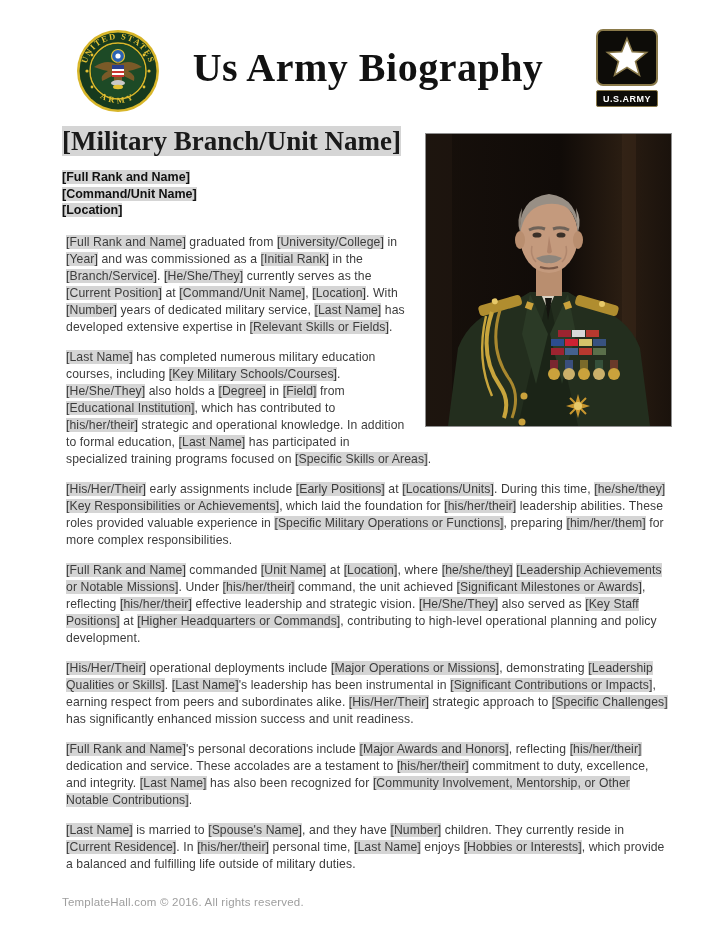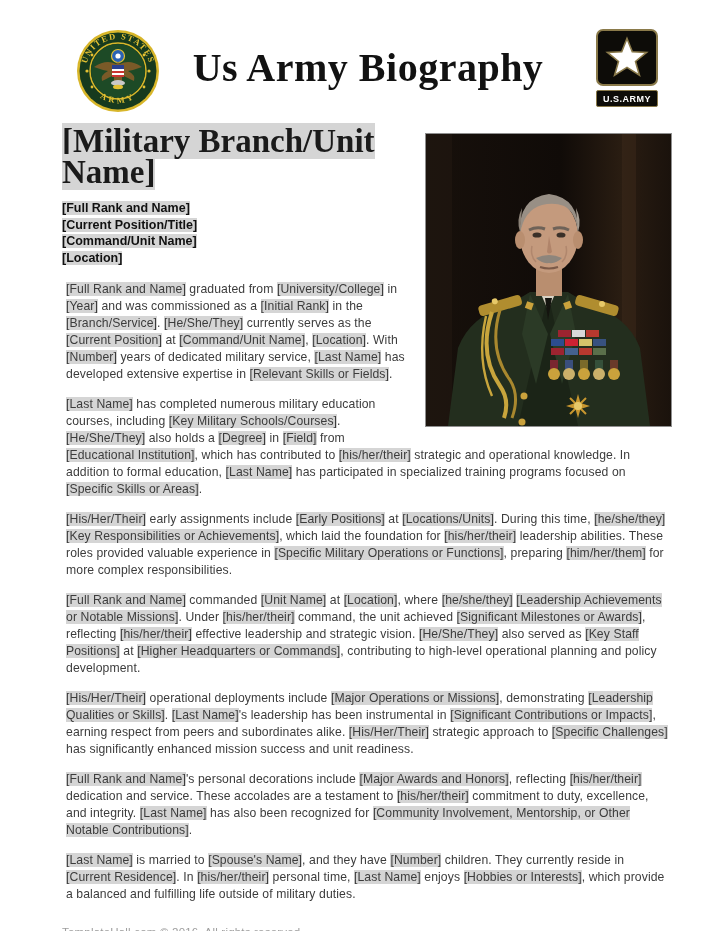--- a/index.html
+++ b/index.html
@@ -33,21 +33,21 @@
   
   .content{padding:0 48px 0 62px;}
   .photo-frame{
     float:right;width:245px;height:292px;
     margin:7px 0 14px 16px;
     border:1px solid #8f8f8f;box-sizing:content-box;
   }
   .photo-frame svg{display:block;width:245px;height:292px;}
   .hl{background:#d5d5d5;}
   .doc-heading{
-    font-family:"Liberation Serif", serif;font-weight:700;font-size:33px;
+    font-family:"Liberation Serif", serif;font-weight:700;font-size:27px;
     color:#1a1a1a;line-height:31px;margin:0 0 12px 0;
   }
   .info-block{margin:0 0 15px 0;}
   .info-line{
     font-size:12.5px;font-weight:bold;color:#111111;line-height:16.5px;margin:0;
   }
   .body-par{
     font-size:12.2px;line-height:17px;color:#3c3c3c;margin:0 0 13px 4px;
     letter-spacing:0.1px;
   }
@@ -204,21 +204,20 @@
         <path d="M114,133 Q123,136 132,133" stroke="#7c5a48" stroke-width="2" fill="none"></path>
         <path d="M106,112 Q104,122 110,128" stroke="#a87f66" stroke-width="1.5" fill="none" opacity="0.7"></path>
         <path d="M140,112 Q142,122 136,128" stroke="#a87f66" stroke-width="1.5" fill="none" opacity="0.7"></path>
       </svg>
     </div>
 
     <h1 class="doc-heading"><span class="hl">[Military Branch/Unit Name]</span></h1>
 
     <div class="info-block">
       <p class="info-line"><span class="hl">[Full Rank and Name]</span></p>
-      <p class="info-line"><span class="hl">[Current Position/Title]</span></p>
       <p class="info-line"><span class="hl">[Command/Unit Name]</span></p>
       <p class="info-line"><span class="hl">[Location]</span></p>
     </div>
 
     <p class="body-par"><span class="hl">[Full Rank and Name]</span> graduated from <span class="hl">[University/College]</span> in <span class="hl">[Year]</span> and was commissioned as a <span class="hl">[Initial Rank]</span> in the <span class="hl">[Branch/Service]</span>. <span class="hl">[He/She/They]</span> currently serves as the <span class="hl">[Current Position]</span> at <span class="hl">[Command/Unit Name]</span>, <span class="hl">[Location]</span>. With <span class="hl">[Number]</span> years of dedicated military service, <span class="hl">[Last Name]</span> has developed extensive expertise in <span class="hl">[Relevant Skills or Fields]</span>.</p>
     <p class="body-par"><span class="hl">[Last Name]</span> has completed numerous military education courses, including <span class="hl">[Key Military Schools/Courses]</span>. <span class="hl">[He/She/They]</span> also holds a <span class="hl">[Degree]</span> in <span class="hl">[Field]</span> from <span class="hl">[Educational Institution]</span>, which has contributed to <span class="hl">[his/her/their]</span> strategic and operational knowledge. In addition to formal education, <span class="hl">[Last Name]</span> has participated in specialized training programs focused on <span class="hl">[Specific Skills or Areas]</span>.</p>
     <p class="body-par"><span class="hl">[His/Her/Their]</span> early assignments include <span class="hl">[Early Positions]</span> at <span class="hl">[Locations/Units]</span>. During this time, <span class="hl">[he/she/they]</span> <span class="hl">[Key Responsibilities or Achievements]</span>, which laid the foundation for <span class="hl">[his/her/their]</span> leadership abilities. These roles provided valuable experience in <span class="hl">[Specific Military Operations or Functions]</span>, preparing <span class="hl">[him/her/them]</span> for more complex responsibilities.</p>
     <p class="body-par"><span class="hl">[Full Rank and Name]</span> commanded <span class="hl">[Unit Name]</span> at <span class="hl">[Location]</span>, where <span class="hl">[he/she/they]</span> <span class="hl">[Leadership Achievements or Notable Missions]</span>. Under <span class="hl">[his/her/their]</span> command, the unit achieved <span class="hl">[Significant Milestones or Awards]</span>, reflecting <span class="hl">[his/her/their]</span> effective leadership and strategic vision. <span class="hl">[He/She/They]</span> also served as <span class="hl">[Key Staff Positions]</span> at <span class="hl">[Higher Headquarters or Commands]</span>, contributing to high-level operational planning and policy development.</p>
     <p class="body-par"><span class="hl">[His/Her/Their]</span> operational deployments include <span class="hl">[Major Operations or Missions]</span>, demonstrating <span class="hl">[Leadership Qualities or Skills]</span>. <span class="hl">[Last Name]</span>'s leadership has been instrumental in <span class="hl">[Significant Contributions or Impacts]</span>, earning respect from peers and subordinates alike. <span class="hl">[His/Her/Their]</span> strategic approach to <span class="hl">[Specific Challenges]</span> has significantly enhanced mission success and unit readiness.</p>
     <p class="body-par"><span class="hl">[Full Rank and Name]</span>'s personal decorations include <span class="hl">[Major Awards and Honors]</span>, reflecting <span class="hl">[his/her/their]</span> dedication and service. These accolades are a testament to <span class="hl">[his/her/their]</span> commitment to duty, excellence, and integrity. <span class="hl">[Last Name]</span> has also been recognized for <span class="hl">[Community Involvement, Mentorship, or Other Notable Contributions]</span>.</p>

